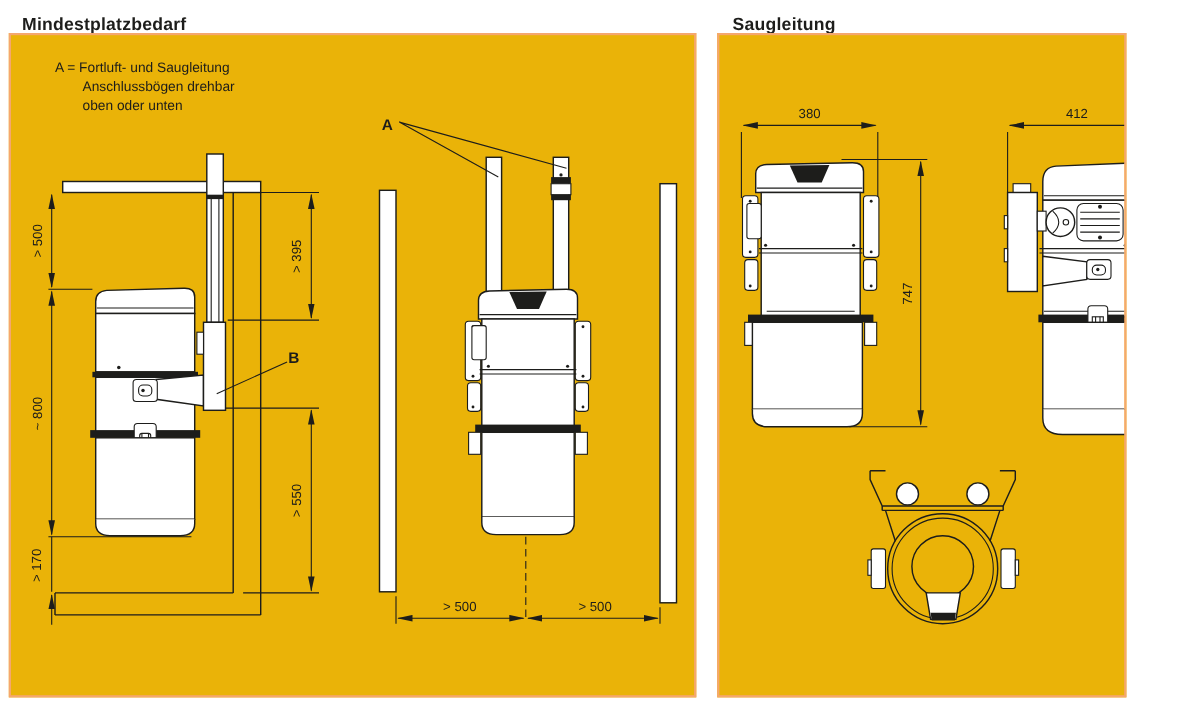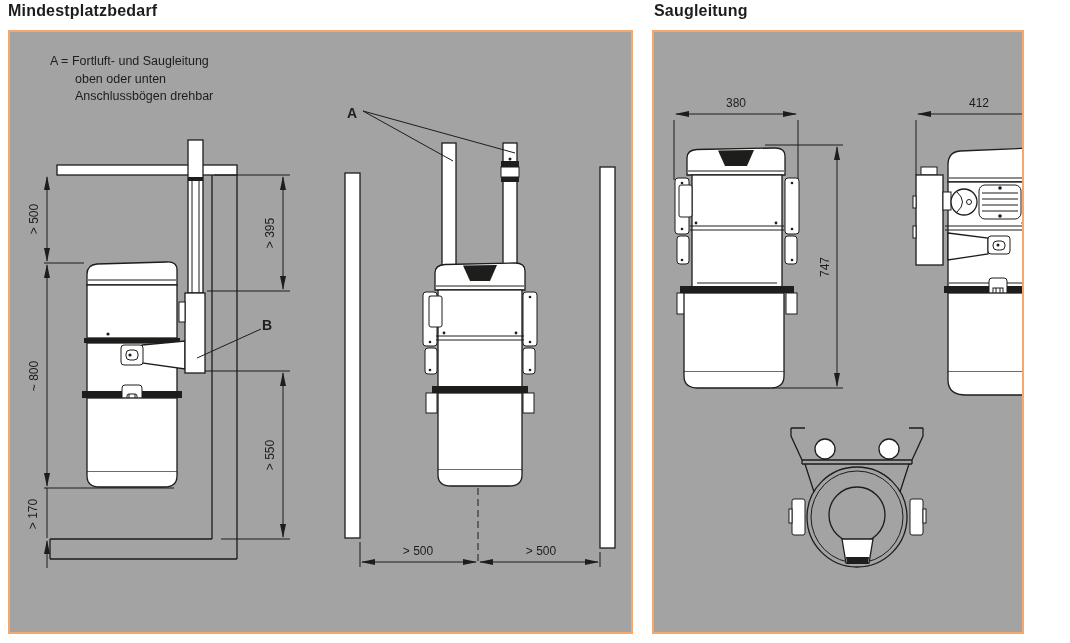--- a/index.html
+++ b/index.html
@@ -1,20 +1,20 @@
 <!DOCTYPE html>
 <html><head>
 <meta charset="utf-8">
 <style>
   html,body{margin:0;padding:0;background:#fff;}
   body{width:1070px;height:643px;position:relative;font-family:"Liberation Sans",sans-serif;color:#1d1d1b;}
-  .title{position:absolute;top:2px;margin:0;font-size:16px;font-weight:bold;letter-spacing:0.2px;}
+  .title{position:absolute;top:2px;margin:12px;font-size:16px;font-weight:bold;letter-spacing:0.2px;}
   #title-left{left:8px;}
   #title-right{left:654px;}
-  .panel{position:absolute;top:30px;border:2px solid #f5a76e;background:#a3a3a3;box-sizing:border-box;overflow:hidden;}
+  .panel{position:absolute;top:30px;border:2px solid #f5a76e;background:#eab308;box-sizing:border-box;overflow:hidden;}
   #panel-left{left:8px;width:625px;height:604px;}
   #panel-right{left:652px;width:372px;height:604px;}
   .panel svg{position:absolute;left:-2px;top:-2px;}
   .legend{position:absolute;left:40px;top:21px;font-size:12.5px;line-height:17.5px;white-space:nowrap;z-index:2;}
   .legend .indent{padding-left:25px;}
   
   .ln{stroke:#1d1d1b;fill:none;stroke-width:1.3;}
   .lnw{stroke:#1d1d1b;fill:#fff;stroke-width:1.3;}
   .thin{stroke:#1d1d1b;fill:none;stroke-width:1;}
   .thinw{stroke:#1d1d1b;fill:#fff;stroke-width:1;}
@@ -26,22 +26,22 @@
 </style>
 </head>
 <body>
 
 <h2 class="title" id="title-left">Mindestplatzbedarf</h2>
 <h2 class="title" id="title-right">Saugleitung</h2>
 
 <div class="panel" id="panel-left">
   <div class="legend">
     <div>A = Fortluft- und Saugleitung</div>
+    <div class="indent">Anschlussbögen drehbar</div>
     <div class="indent">oben oder unten</div>
-    <div class="indent">Anschlussbögen drehbar</div>
   </div>
 
   <svg width="625" height="604" viewBox="0 0 625 604">
     <defs>
       <marker id="aE" markerWidth="14" markerHeight="6" refX="13" refY="3" orient="auto" markerUnits="userSpaceOnUse">
         <path d="M0,0 L14,3 L0,6 Z" fill="#1d1d1b"></path>
       </marker>
       <marker id="aS" markerWidth="14" markerHeight="6" refX="1" refY="3" orient="auto" markerUnits="userSpaceOnUse">
         <path d="M14,0 L0,3 L14,6 Z" fill="#1d1d1b"></path>
       </marker>

